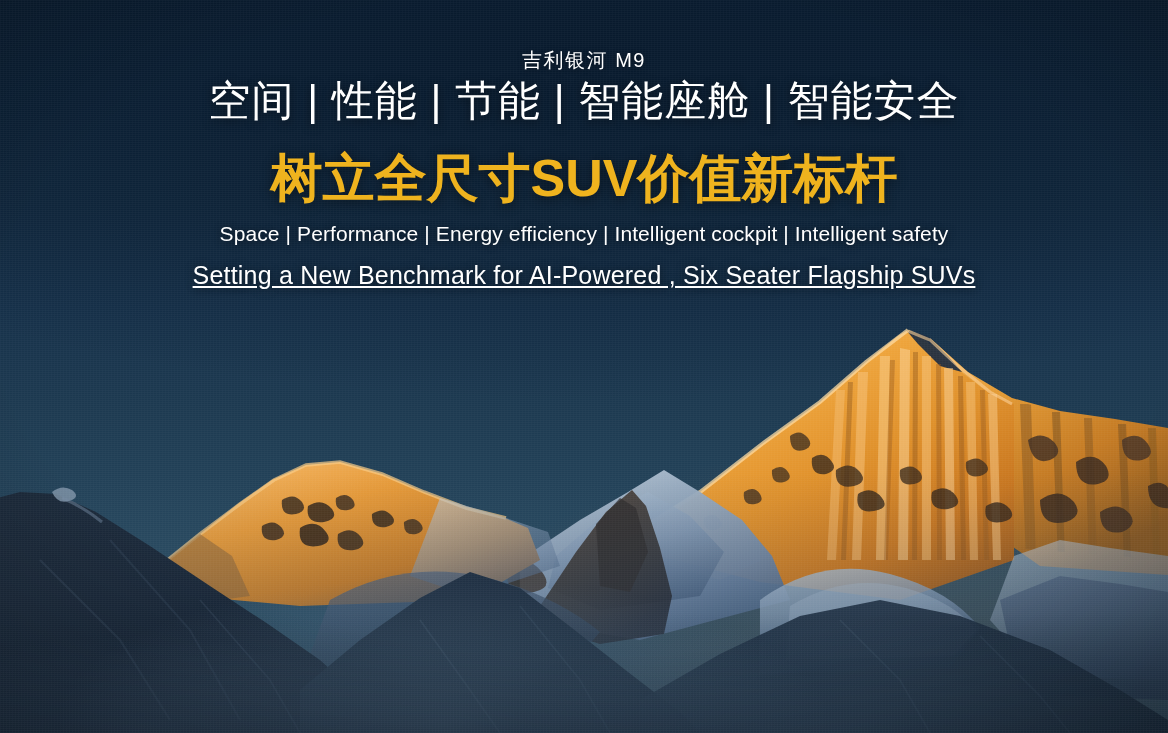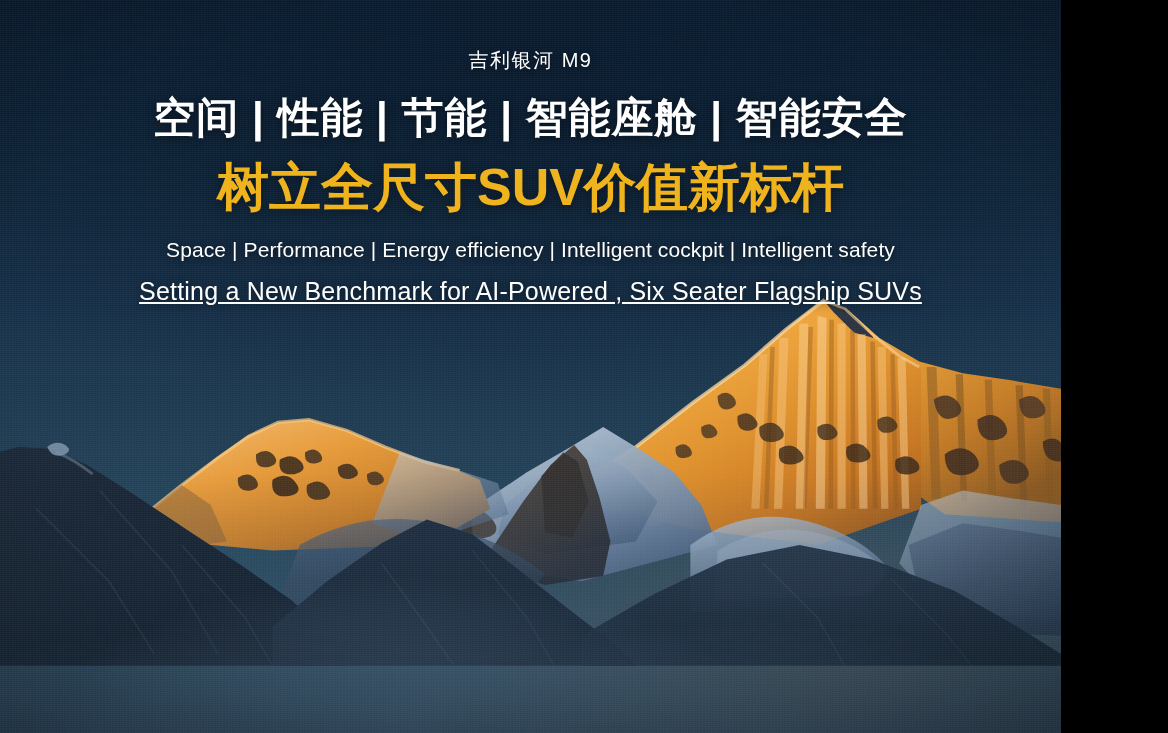--- a/index.html
+++ b/index.html
@@ -2,21 +2,21 @@
 <html><head>
 <meta charset="utf-8">
 <style>
   html, body {
     margin: 0;
     padding: 0;
     background: #000;
   }
   #stage {
     position: relative;
-    width: 1061px;
+    width: 1168px;
     height: 733px;
     overflow: hidden;
     font-family: "Liberation Sans", "DejaVu Sans", sans-serif;
     background: #a21caf;
     user-select: none;
   }
 
   
   .sky {
     position: absolute;
@@ -58,39 +58,38 @@
   .eyebrow {
     margin-top: 47px;
     font-size: 20px;
     line-height: 26px;
     letter-spacing: 1.5px;
     color: #ffffff;
     font-weight: 400;
     text-shadow: 0 1px 6px rgba(0,0,0,0.45);
   }
   .headline-cn {
-    margin-top: 17px;
     font-size: 42px;
     line-height: 56px;
     letter-spacing: 1px;
     color: #ffffff;
-    font-weight: 700;
+    font-weight: 400;
     text-shadow: 0 2px 10px rgba(0,0,0,0.5);
   }
   .headline-gold {
-    margin-top: 8px;
+    margin-top: 16px;
     font-size: 52px;
     line-height: 66px;
     letter-spacing: 0px;
     color: #efb31e;
     font-weight: 700;
     text-shadow: 0 2px 12px rgba(0,0,0,0.45);
   }
   .sub-en {
-    margin-top: 16px;
+    margin-top: 9px;
     font-size: 21px;
     line-height: 28px;
     letter-spacing: 0.1px;
     color: #ffffff;
     font-weight: 400;
     text-shadow: 0 1px 7px rgba(0,0,0,0.5);
   }
   .tagline-en {
     margin-top: 11px;
     font-size: 25px;

